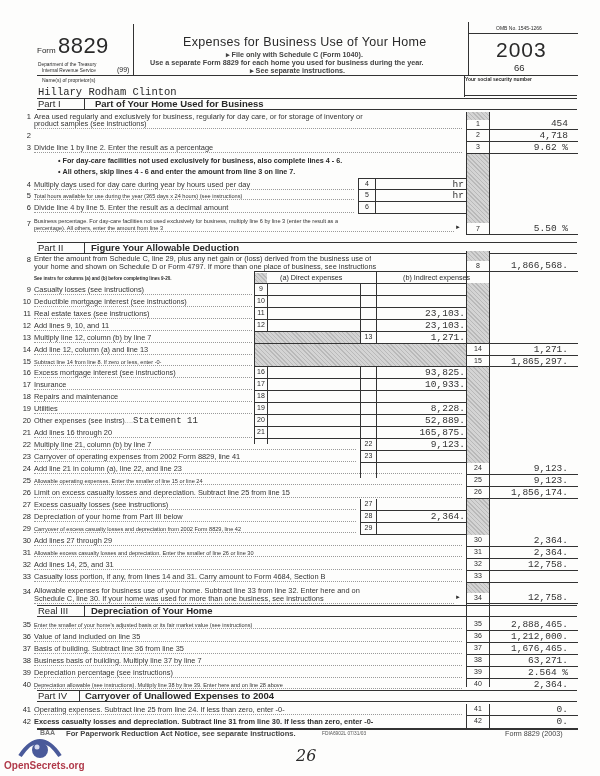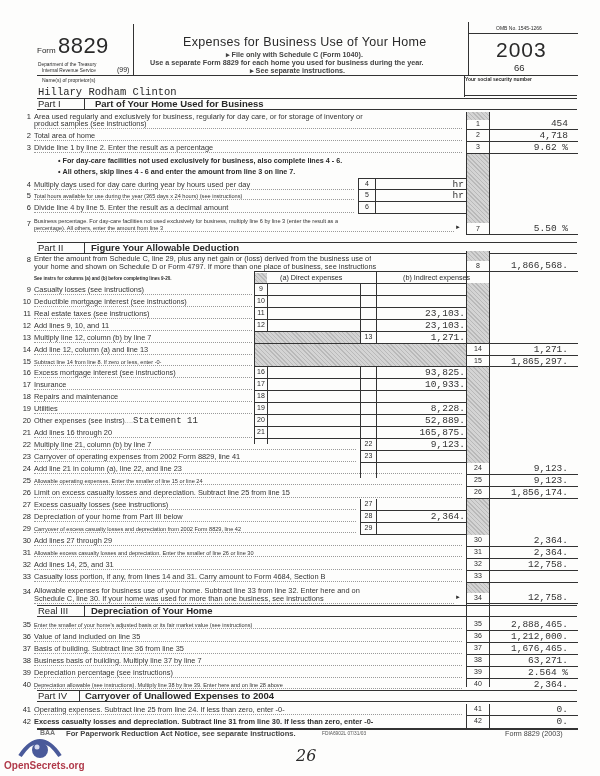--- a/index.html
+++ b/index.html
@@ -64,21 +64,20 @@
   <span class="ln">1</span>
   <span class="desc">Area used regularly and exclusively for business, regularly for day care, or for storage of inventory or</span>
   <span class="desc" style="top:8px;width:428px;border-bottom:1px dotted #999;">product samples (see instructions)</span>
   <span class="box" style="left:467px;width:22px;top:9px;">1</span>
   <span class="val" style="left:490px;width:78px;top:7px;">454</span>
 </div>
 <div class="hl" style="left:466px;top:129px;width:112px;"></div>
 
 <div class="row" style="top:130px;">
   <span class="ln">2</span>
-  <span class="desc" style="width:428px;border-bottom:1px dotted #999;">Total area of home</span>
   <span class="box" style="left:467px;width:22px;">2</span>
   <span class="val" style="left:490px;width:78px;">4,718</span>
 </div>
 <div class="hl" style="left:466px;top:141px;width:112px;"></div>
 
 <div class="row" style="top:142px;">
   <span class="ln">3</span>
   <span class="desc" style="width:428px;border-bottom:1px dotted #999;">Divide line 1 by line 2. Enter the result as a percentage</span>
   <span class="box" style="left:467px;width:22px;">3</span>
   <span class="val" style="left:490px;width:78px;font-family:Liberation Mono, monospace;">9.62 %</span>

